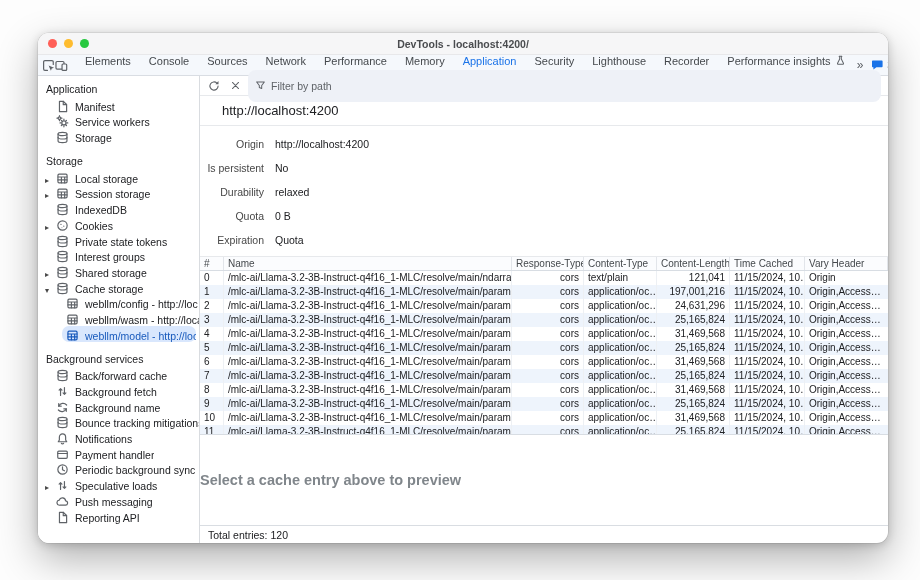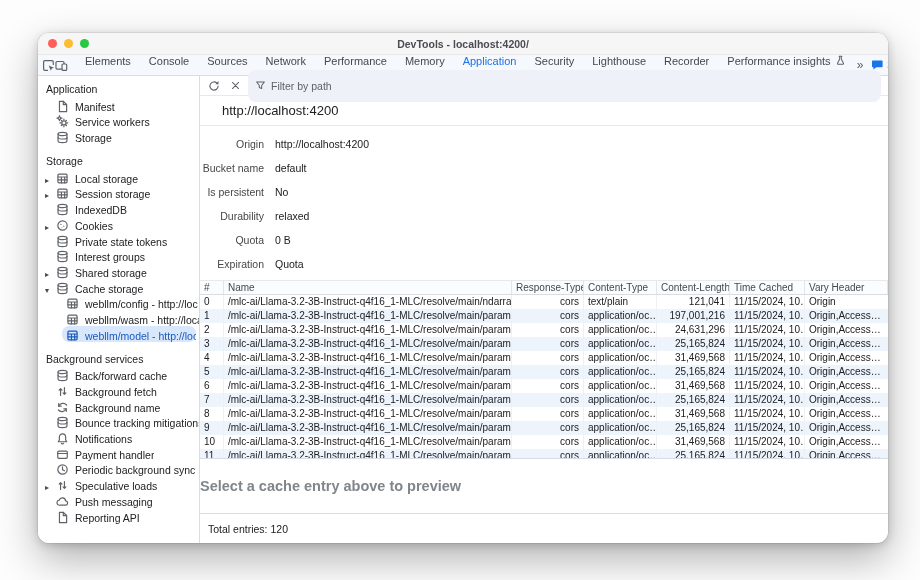--- a/index.html
+++ b/index.html
@@ -62,21 +62,21 @@
   .g-row{display:flex;height:14px;color:#202124;cursor:default}
   .g-row.odd{background:#eef4fc}
   .gc{padding:0 4px;line-height:13px;white-space:nowrap;overflow:hidden;border-right:1px solid #edf0f4;flex:none}
   .g-head .gc{border-right:1px solid #e2e5ea;line-height:13px}
   .c0{width:24px}.c1{width:288px}.c2{width:72px}.c3{width:73px}.c4{width:73px}.c5{width:75px}
   .c6{flex:1 1 auto;border-right:none}
   .num{text-align:right}
   
   .preview{flex:1;display:flex;align-items:center;border-top:1px solid #d8dde3}
   .preview-text{font-size:14.5px;font-weight:bold;color:#80868b}
-  .statusbar{height:30px;flex:none;border-top:1px solid #d9dde2;display:flex;align-items:center;
+  .statusbar{height:18px;flex:none;border-top:1px solid #d9dde2;display:flex;align-items:center;
     padding-left:8px;font-size:10.5px;color:#202124}
 </style>
 </head>
 <body>
 
 <div class="window">
 
   <div class="titlebar">
     <div class="lights">
       <span class="light" style="background: rgb(255, 95, 87);"></span>
@@ -441,24 +441,20 @@
       <div class="origin-block">
         <span>http://localhost:4200</span>
       </div>
 
       <div class="meta" id="meta-host">
           <div class="meta-row">
             <span class="meta-label">Origin</span>
             <span class="meta-value">http://localhost:4200</span>
           </div>
           <div class="meta-row">
-            <span class="meta-label">Bucket name</span>
-            <span class="meta-value">default</span>
-          </div>
-          <div class="meta-row">
             <span class="meta-label">Is persistent</span>
             <span class="meta-value">No</span>
           </div>
           <div class="meta-row">
             <span class="meta-label">Durability</span>
             <span class="meta-value">relaxed</span>
           </div>
           <div class="meta-row">
             <span class="meta-label">Quota</span>
             <span class="meta-value">0 B</span>

